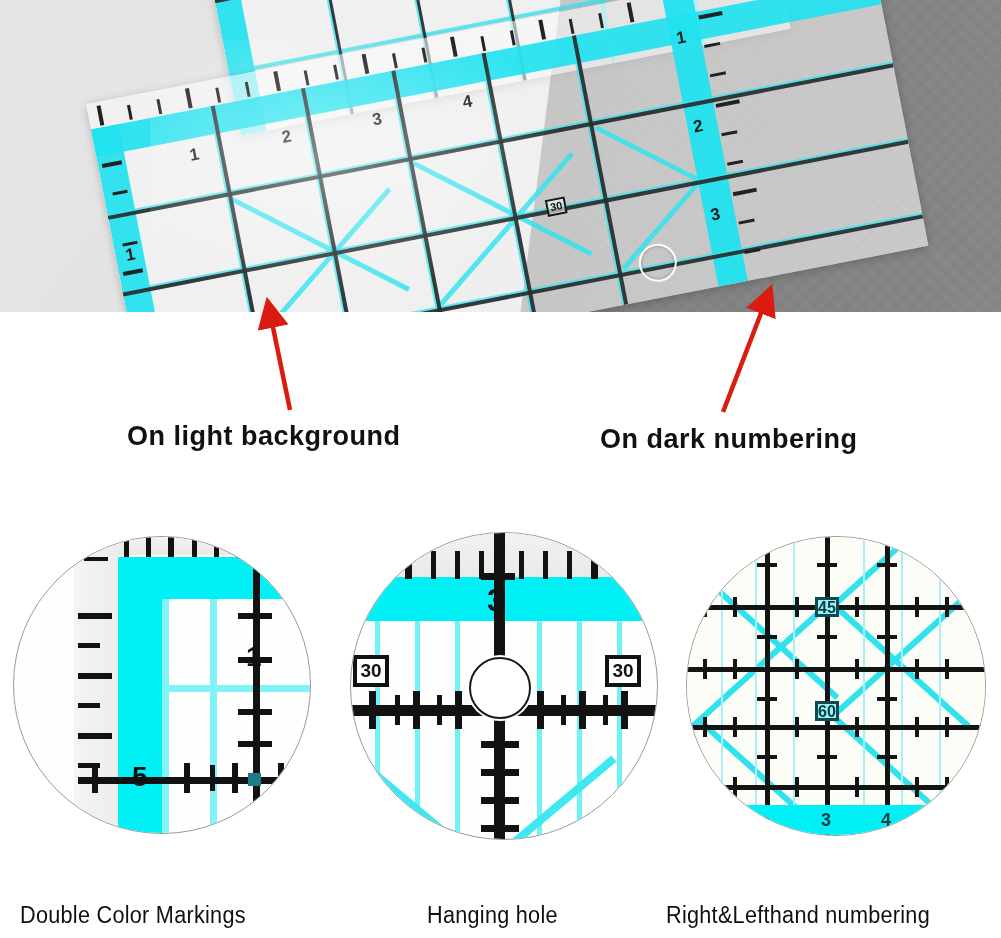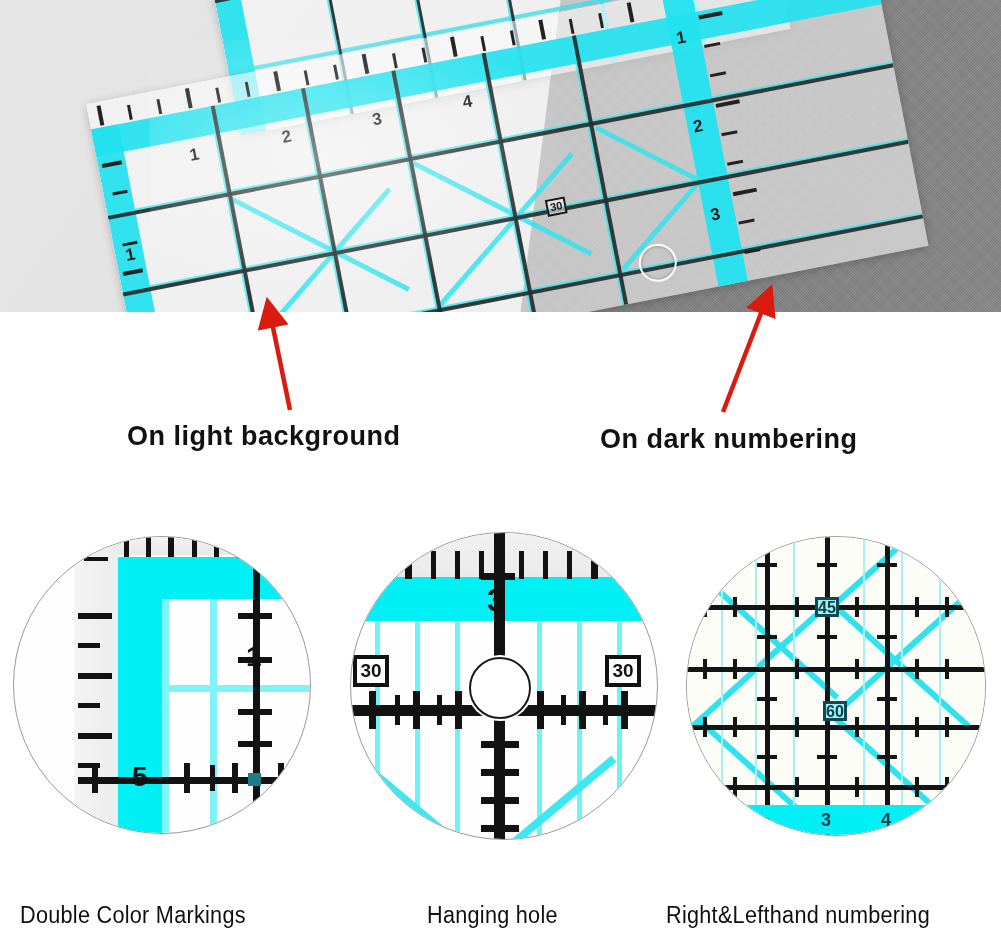--- a/index.html
+++ b/index.html
@@ -525,21 +525,21 @@
       <div class="c3-minor" style="left:74px;top:222px;width:20px;height:4px;"></div>
       <div class="c3-minor" style="left:134px;top:30px;width:20px;height:4px;"></div>
       <div class="c3-minor" style="left:134px;top:102px;width:20px;height:4px;"></div>
       <div class="c3-minor" style="left:134px;top:222px;width:20px;height:4px;"></div>
       <div class="c3-minor" style="left:194px;top:30px;width:20px;height:4px;"></div>
       <div class="c3-minor" style="left:194px;top:102px;width:20px;height:4px;"></div>
       <div class="c3-minor" style="left:194px;top:164px;width:20px;height:4px;"></div>
       <div class="c3-minor" style="left:194px;top:222px;width:20px;height:4px;"></div>
 
       <div class="c3-angbox" style="left:132px;top:64px;">45</div>
-      <div class="c3-angbox" style="left:140px;top:168px;">60</div>
+      <div class="c3-angbox" style="left:132px;top:168px;">60</div>
 
       <div class="c3-bottomband"></div>
       <div class="c3-num" style="left:138px;">3</div>
       <div class="c3-num" style="left:198px;">4</div>
     </div>
   </div>
 </div>
 
 <div class="caption cap-1">Double  Color  Markings</div>
 <div class="caption cap-2">Hanging  hole</div>

